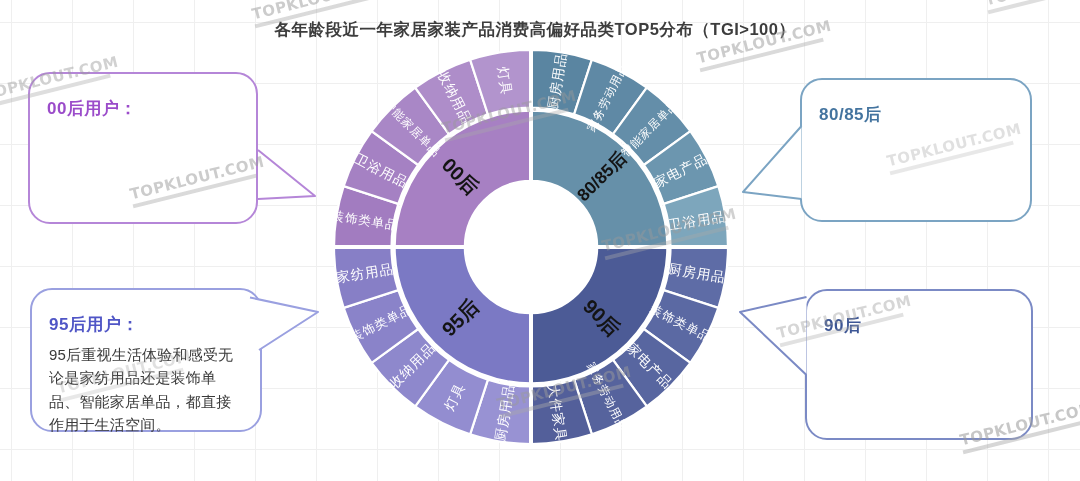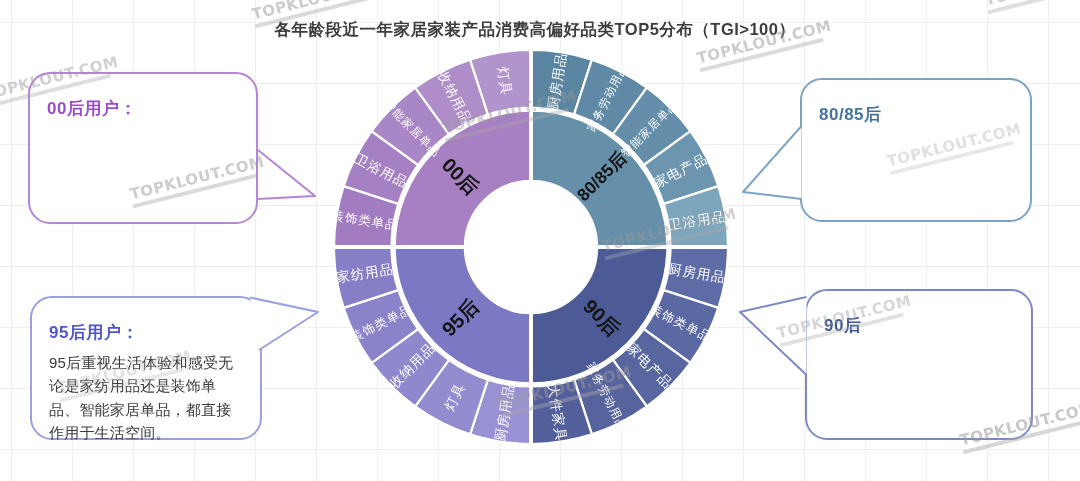--- a/index.html
+++ b/index.html
@@ -93,21 +93,21 @@
       <line x1="591" y1="247" x2="731" y2="247" stroke="#ffffff" stroke-width="4"></line>
       <line x1="531" y1="307" x2="531" y2="447" stroke="#ffffff" stroke-width="4"></line>
       <line x1="471" y1="247" x2="331" y2="247.00000000000003" stroke="#ffffff" stroke-width="4"></line>
       <circle cx="531" cy="247" r="66" fill="#ffffff"></circle>
     </svg>
 
   <div class="callout" id="c0" style="left: 28px; top: 72px; width: 230px; height: 152px; border-color: rgb(181, 134, 216);">
     <div class="callout-title" style="color: rgb(155, 76, 202);">00后用户：</div>
   </div>
 
-  <div class="callout" id="c1" style="left: 30px; top: 296px; width: 232px; height: 144px; border-color: rgb(154, 160, 224);">
+  <div class="callout" id="c1" style="left: 30px; top: 288px; width: 232px; height: 144px; border-color: rgb(154, 160, 224);">
     <div class="callout-title" style="color: rgb(80, 86, 198);">95后用户：</div>
     <div class="callout-body">95后重视生活体验和感受无论是家纺用品还是装饰单品、智能家居单品，都直接作用于生活空间。</div>
   </div>
 
   <div class="callout" id="c2" style="left: 800px; top: 78px; width: 232px; height: 144px; border-color: rgb(123, 164, 195);">
     <div class="callout-title" style="color: rgb(68, 116, 159);">80/85后</div>
   </div>
 
   <div class="callout" id="c3" style="left: 805px; top: 289px; width: 228px; height: 151px; border-color: rgb(123, 138, 197);">
     <div class="callout-title" style="color: rgb(61, 86, 149);">90后</div>

